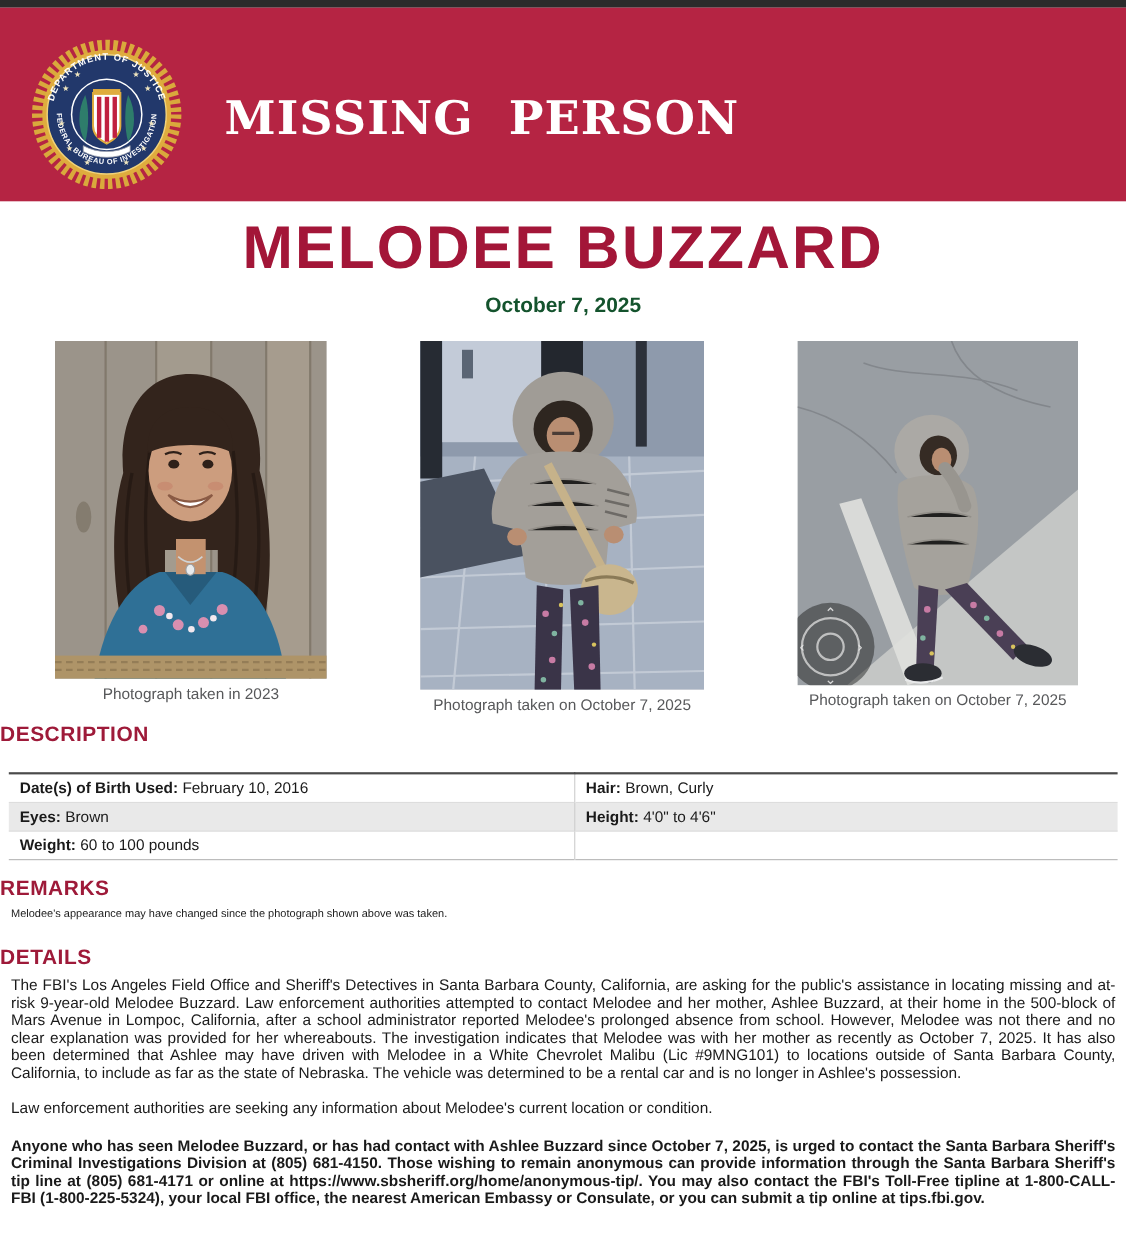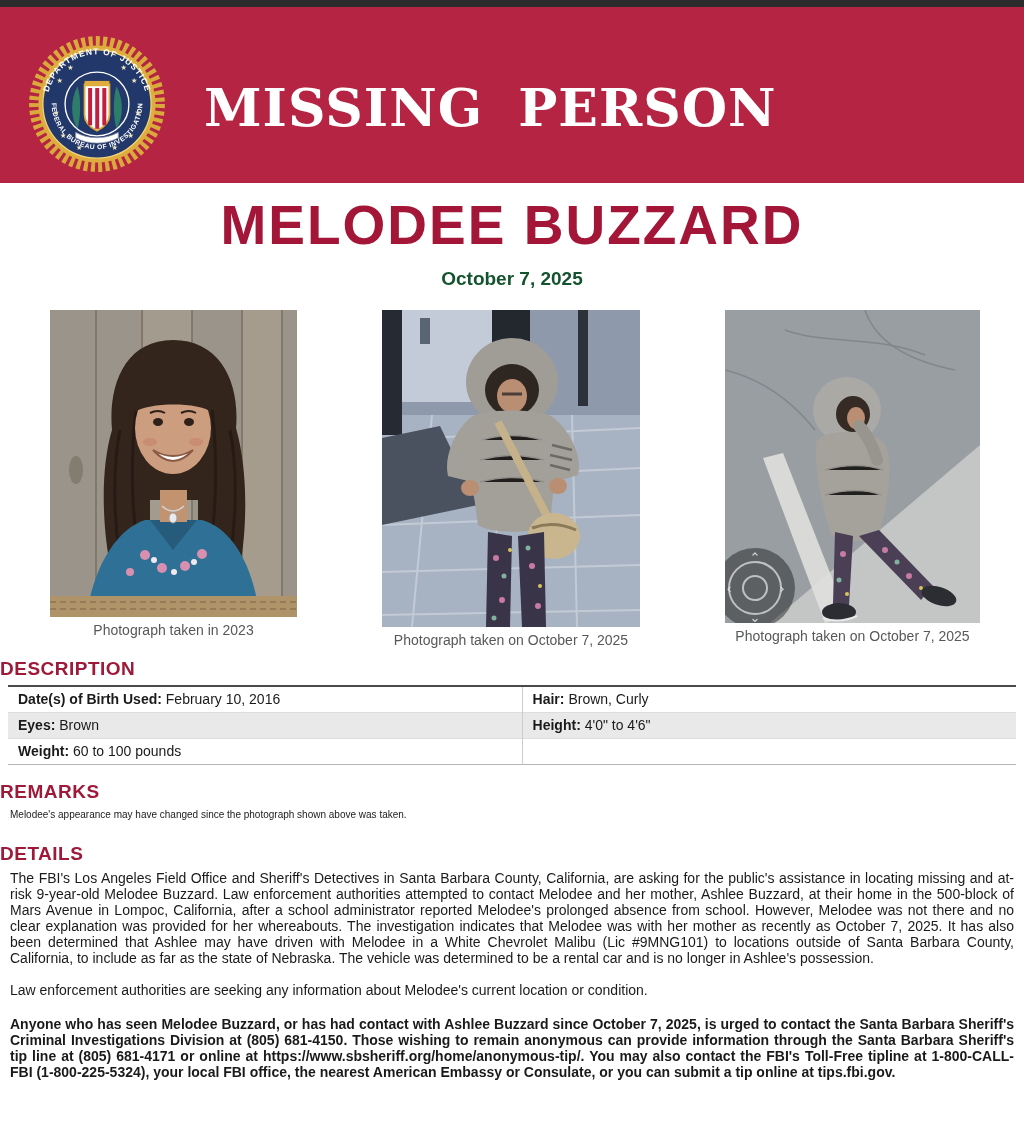--- a/index.html
+++ b/index.html
@@ -5,21 +5,21 @@
   html,body{margin:0;padding:0;}
   body{
     width:1024px;height:1124px;overflow:hidden;background:#ffffff;
     font-family:"Liberation Sans",sans-serif;color:#1a1a1a;position:relative;
   }
   
   .top-strip{height:7px;background:#2b2b2b;}
   .banner{position:relative;height:176px;background:#B52443;}
   .banner-title{
     position:absolute;left:204px;top:0;height:200px;display:flex;align-items:center;
-    font-family:"DejaVu Serif",serif;font-weight:bold;font-size:52px;color:#ffffff;
+    font-family:"DejaVu Serif",serif;font-weight:bold;font-size:42px;color:#ffffff;
     letter-spacing:1px;word-spacing:16px;white-space:nowrap;
   }
   .seal{position:absolute;left:26px;top:26px;width:142px;height:142px;}
   
   .person-name{
     margin-top:12px;text-align:center;font-size:55px;font-weight:bold;
     color:#A31638;letter-spacing:2px;line-height:60px;
   }
   .date-loc{margin-top:12px;text-align:center;font-size:19px;font-weight:bold;color:#14532d;line-height:23px;}
   
@@ -27,21 +27,21 @@
   .figure{display:flex;flex-direction:column;}
   .photo{display:block;background:#ddd;}
   .caption{margin-top:5px;font-size:14px;color:#57585a;text-align:center;white-space:nowrap;}
   
   .section-heading{text-align:left;font-size:19px;font-weight:bold;color:#9E1A39;letter-spacing:0.5px;}
   .h-desc{margin-top:10px;}
   .h-remarks{margin-top:16px;}
   .h-details{margin-top:20px;}
   
   table.desc{
-    width:1008px;margin:5px 8px 0;border-collapse:collapse;
+    width:1008px;margin:22px 8px 0;border-collapse:collapse;
     border-top:2px solid #4a4a4a;border-bottom:1px solid #b5b5b5;
   }
   table.desc td{
     font-size:14px;line-height:17px;padding:4px 10px;vertical-align:top;
   }
   table.desc td.left{width:51%;border-right:1px solid #cccccc;}
   table.desc tr.shaded{background:#e9e9e9;}
   table.desc tr{border-bottom:1px solid #dddddd;}
   table.desc tr:last-child{border-bottom:none;}
   .lbl{font-weight:bold;}

